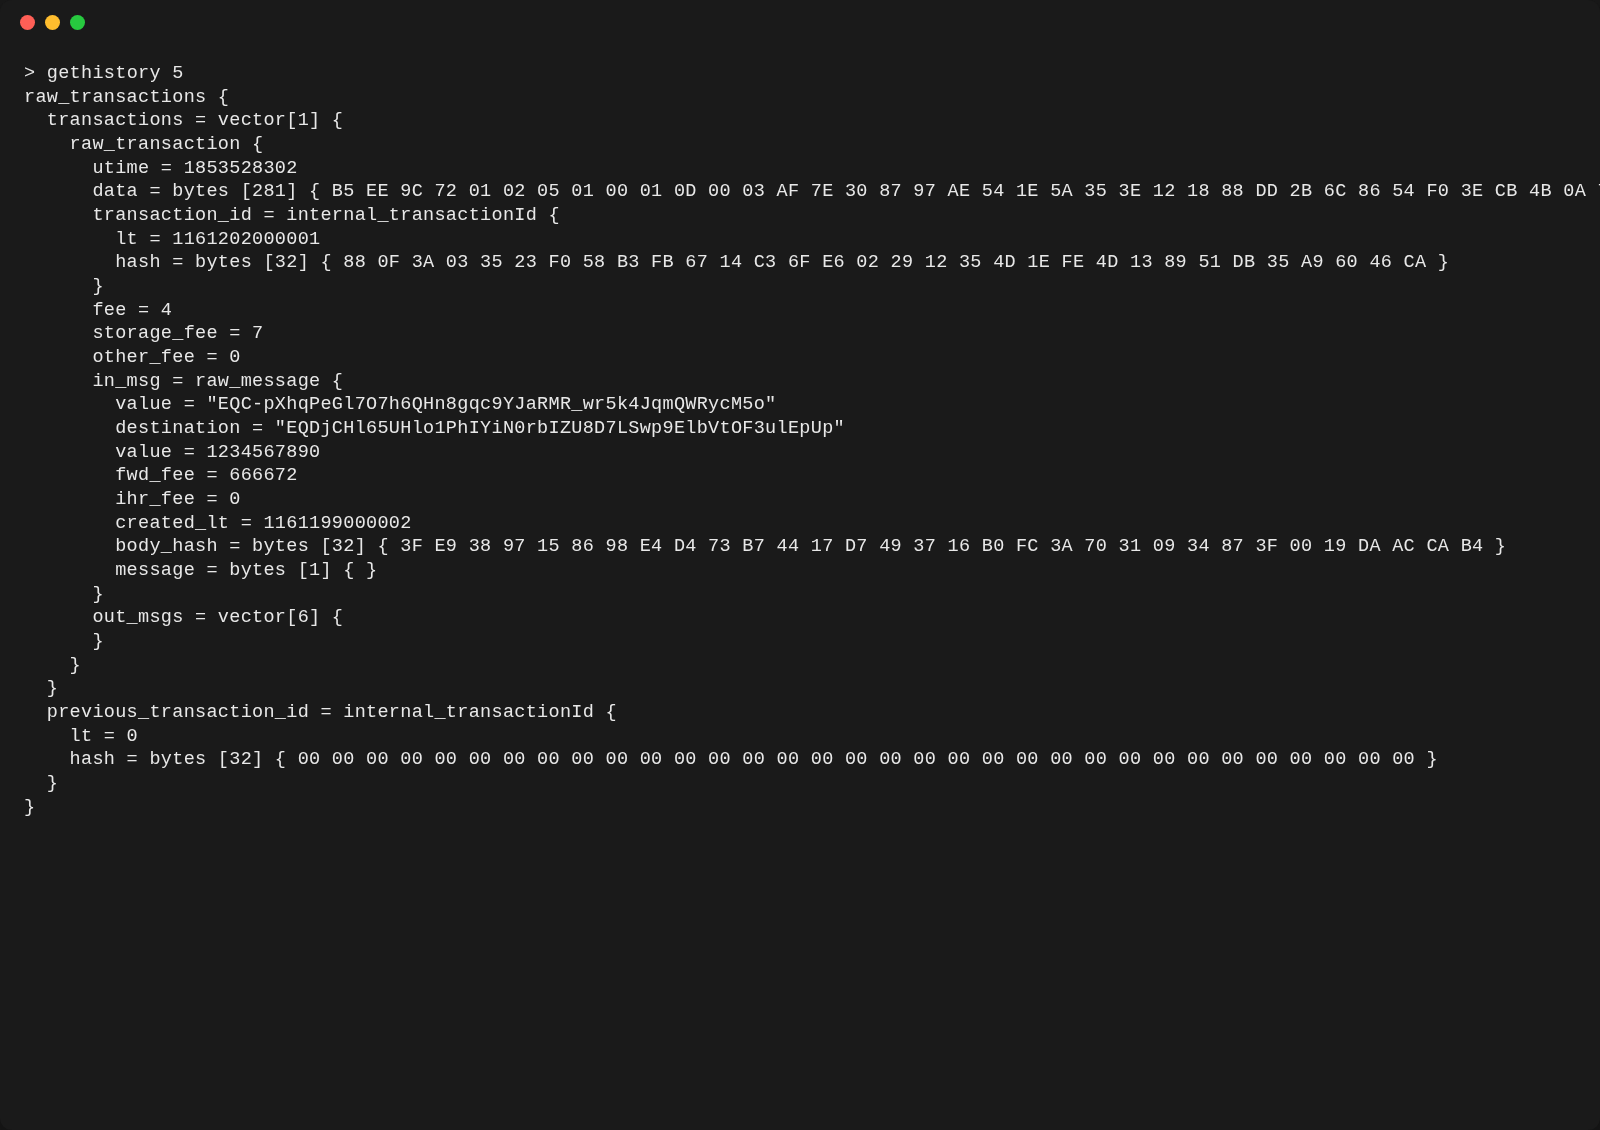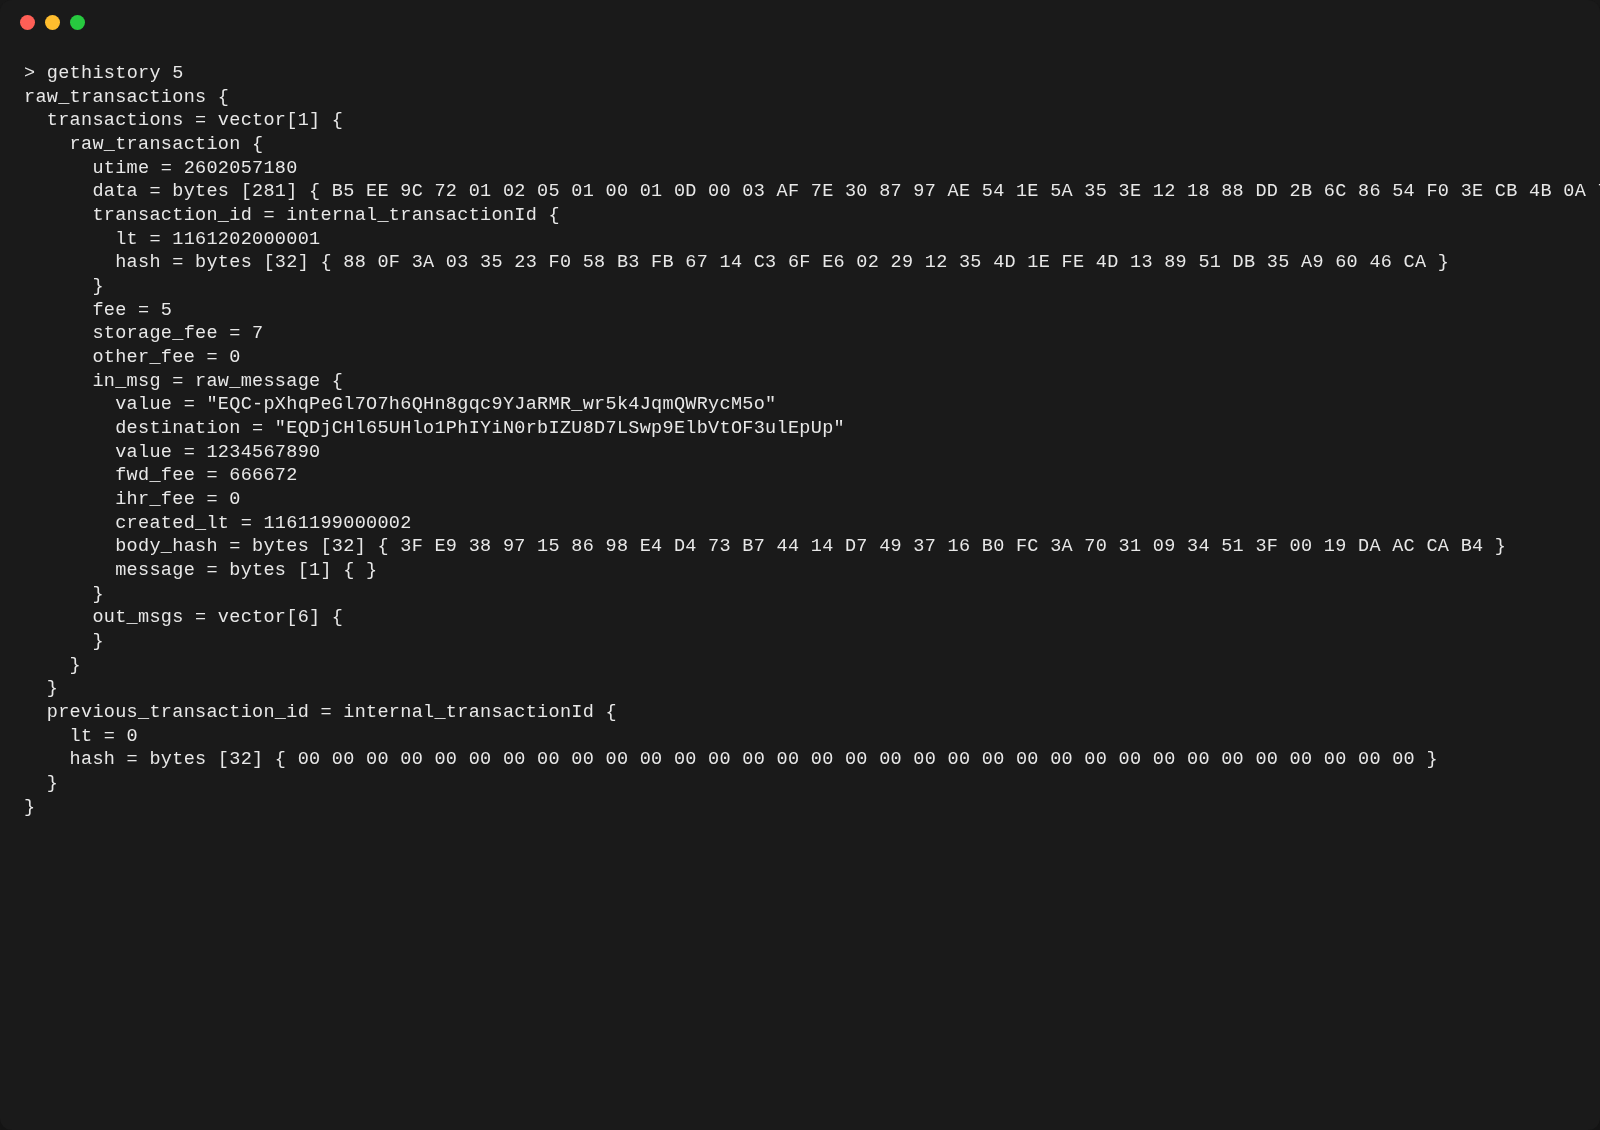--- a/index.html
+++ b/index.html
@@ -64,37 +64,37 @@
     <div class="traffic-lights">
       <div class="traffic-light close"></div>
       <div class="traffic-light minimize"></div>
       <div class="traffic-light maximize"></div>
     </div>
   </div>
   <div class="terminal-content"><span class="prompt"><span>&gt;</span> <span>gethistory 5</span></span>
 <span>raw_transactions {</span>
 <span>  transactions = vector[1] {</span>
 <span>    raw_transaction {</span>
-<span>      utime = 2602057180</span>
+<span>      utime = 1853528302</span>
 <span>      data = bytes [281] { B5 EE 9C 72 01 02 05 01 00 01 0D 00 03 AF 7E 30 87 97 AE 54 1E 5A 35 3E 12 18 88 DD 2B 6C 86 54 F0 3E CB 4B 0A 7D 12 56 D5 B4 E1 77 BA 51 20 00 00 10 E5 D0 86 08 10 00 00 00 00 00 00 00 00 00 00 ...}</span>
 <span>      transaction_id = internal_transactionId {</span>
 <span>        lt = 1161202000001</span>
 <span>        hash = bytes [32] { 88 0F 3A 03 35 23 F0 58 B3 FB 67 14 C3 6F E6 02 29 12 35 4D 1E FE 4D 13 89 51 DB 35 A9 60 46 CA }</span>
 <span>      }</span>
-<span>      fee = 5</span>
+<span>      fee = 4</span>
 <span>      storage_fee = 7</span>
 <span>      other_fee = 0</span>
 <span>      in_msg = raw_message {</span>
 <span>        value = "EQC-pXhqPeGl7O7h6QHn8gqc9YJaRMR_wr5k4JqmQWRycM5o"</span>
 <span>        destination = "EQDjCHl65UHlo1PhIYiN0rbIZU8D7LSwp9ElbVtOF3ulEpUp"</span>
 <span>        value = 1234567890</span>
 <span>        fwd_fee = 666672</span>
 <span>        ihr_fee = 0</span>
 <span>        created_lt = 1161199000002</span>
-<span>        body_hash = bytes [32] { 3F E9 38 97 15 86 98 E4 D4 73 B7 44 14 D7 49 37 16 B0 FC 3A 70 31 09 34 51 3F 00 19 DA AC CA B4 }</span>
+<span>        body_hash = bytes [32] { 3F E9 38 97 15 86 98 E4 D4 73 B7 44 17 D7 49 37 16 B0 FC 3A 70 31 09 34 87 3F 00 19 DA AC CA B4 }</span>
 <span>        message = bytes [1] { }</span>
 <span>      }</span>
 <span>      out_msgs = vector[6] {</span>
 <span>      }</span>
 <span>    }</span>
 <span>  }</span>
 <span>  previous_transaction_id = internal_transactionId {</span>
 <span>    lt = 0</span>
 <span>    hash = bytes [32] { 00 00 00 00 00 00 00 00 00 00 00 00 00 00 00 00 00 00 00 00 00 00 00 00 00 00 00 00 00 00 00 00 00 }</span>
 <span>  }</span>

